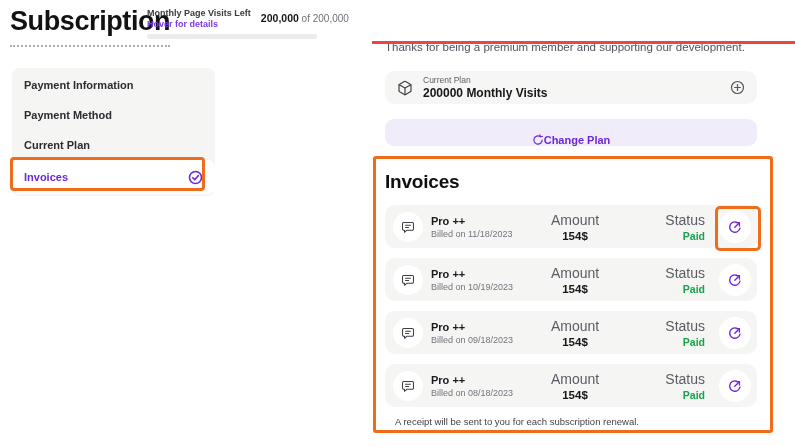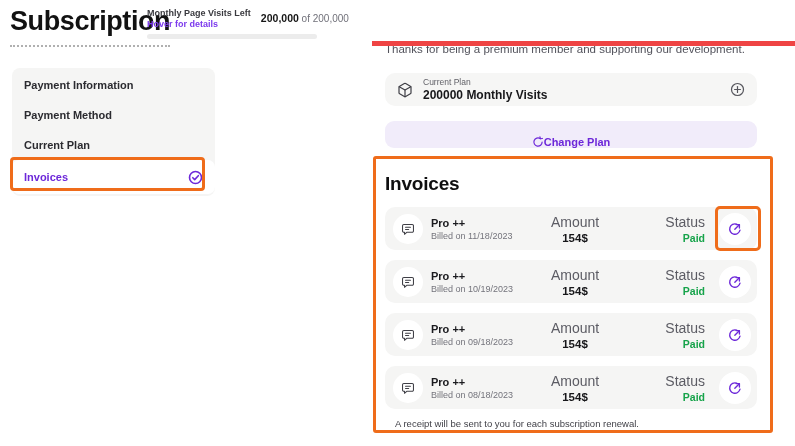--- a/index.html
+++ b/index.html
@@ -21,21 +21,21 @@
   
   .sidebar { position:absolute; left:12px; top:68px; width:203px; height:128px;
     background:#f5f5f4; border-radius:8px; padding:2px 0; display:flex; flex-direction:column; }
   .sidebar-item { height:30px; display:flex; align-items:center; padding:0 12px;
     font-size:11px; font-weight:700; color:#2b2b30; cursor:pointer; }
   .sidebar-item.selected { height:34px; background:#fff; color:#6d28d9;
     border-radius:7px; justify-content:space-between; }
 
   
   .main { position:absolute; left:372px; top:41px; width:423px; height:405px;
-    border-top:5px solid #ef4444; padding-left:13px; overflow:hidden; }
+    border-top:3px solid #ef4444; padding-left:13px; overflow:hidden; }
   .thanks { margin-top:-4px; font-size:11.5px; line-height:14px; color:#52525b; width:380px; white-space:nowrap; }
   .plan-card { margin-top:17px; width:372px; height:33px; background:#f6f6f5; border-radius:10px;
     display:flex; align-items:center; padding:0 12px; }
   .plan-text { margin-left:10px; flex:1; }
   .plan-label { font-size:8.5px; color:#5f5f66; }
   .plan-value { font-size:12px; font-weight:700; color:#17171a; margin-top:1px; }
   .icon-btn { background:none; border:none; cursor:pointer; display:flex; align-items:center; justify-content:center; padding:0; }
   .change-btn { margin-top:15px; width:372px; height:27px; background:#f1ecfa; border:none; border-radius:9px;
     display:flex; align-items:flex-end; justify-content:center; 
     color:#6d28d9; font-size:11px; font-weight:700; cursor:pointer; font-family:inherit; }

